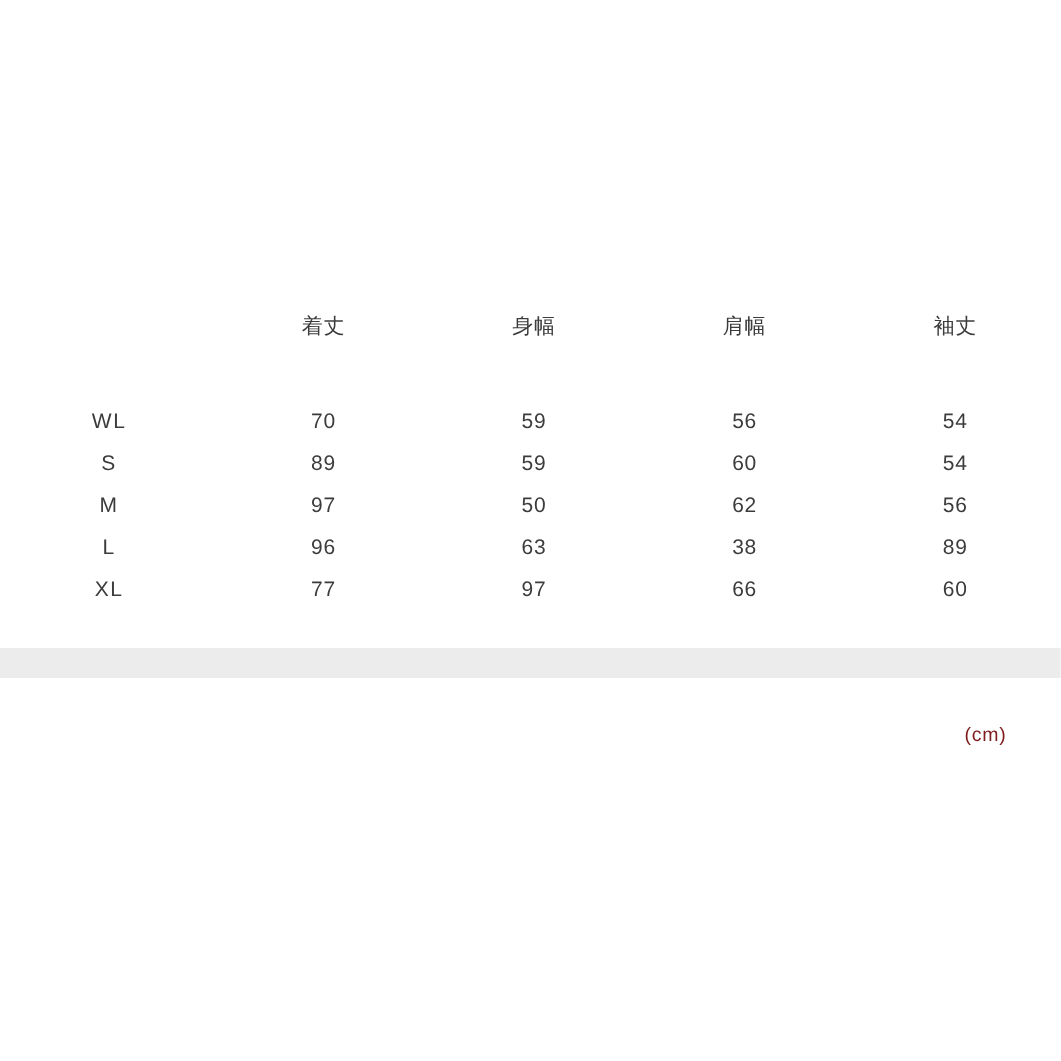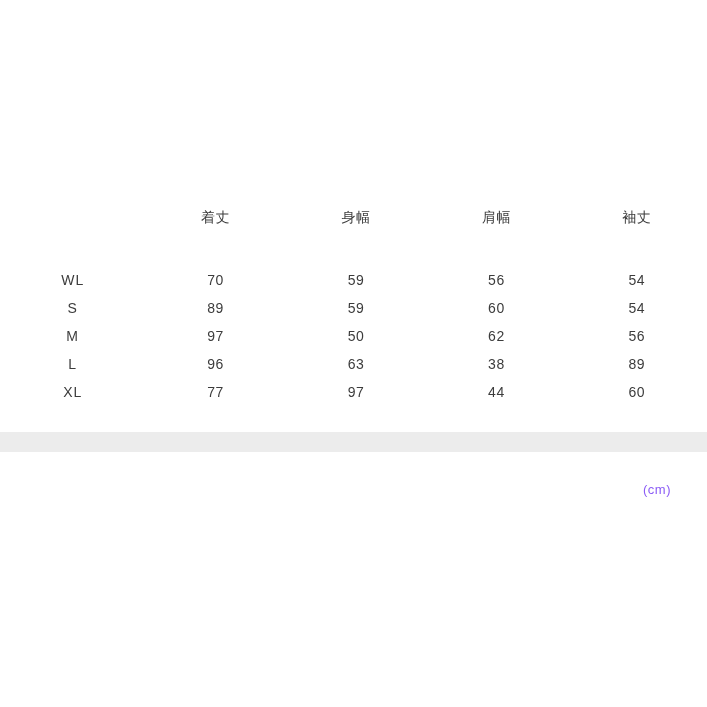--- a/index.html
+++ b/index.html
@@ -83,21 +83,21 @@
     width: 707px;
     height: 20px;
     background: #ececec;
   }
 
   .unit-note {
     position: absolute;
     right: 36px;
     top: 482px;
     font-size: 13px;
-    color: #8b5cf6;
+    color: #7f1d1d;
     letter-spacing: 0.5px;
   }
 </style>
 </head>
 <body>
 
 <div class="page">
 
   <table class="size-table">
     <colgroup>
@@ -155,21 +155,21 @@
         <td>96</td>
         <td>63</td>
         <td>38</td>
         <td>89</td>
       </tr>
 
       <tr>
         <td class="c-rowlabel">XL</td>
         <td>77</td>
         <td>97</td>
-        <td>44</td>
+        <td>66</td>
         <td>60</td>
       </tr>
     </tbody>
   </table>
 
   <div class="divider-band"></div>
 
   <div class="unit-note">(cm)</div>
 
 </div>

